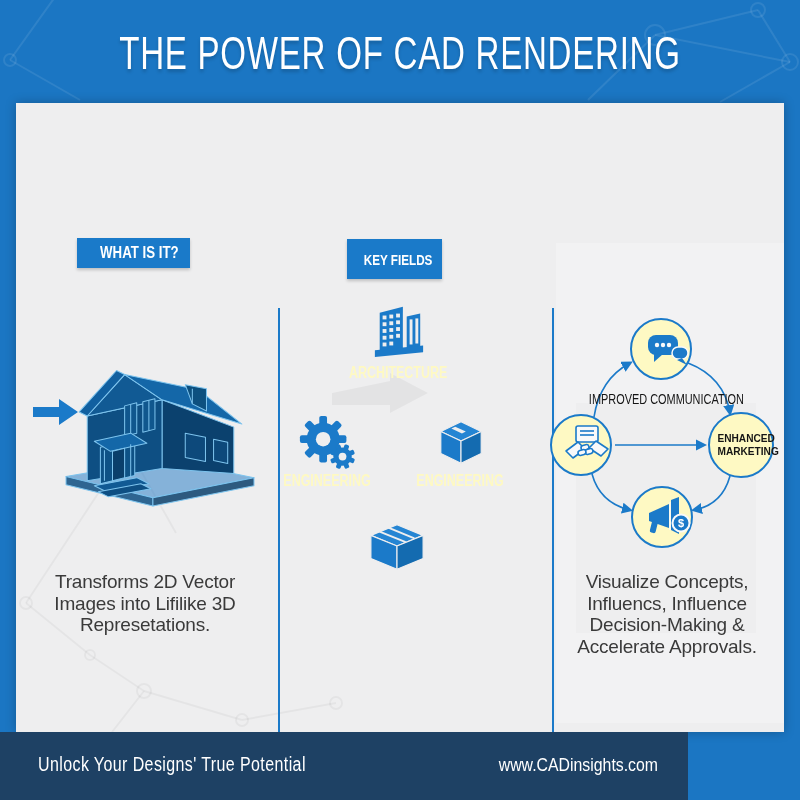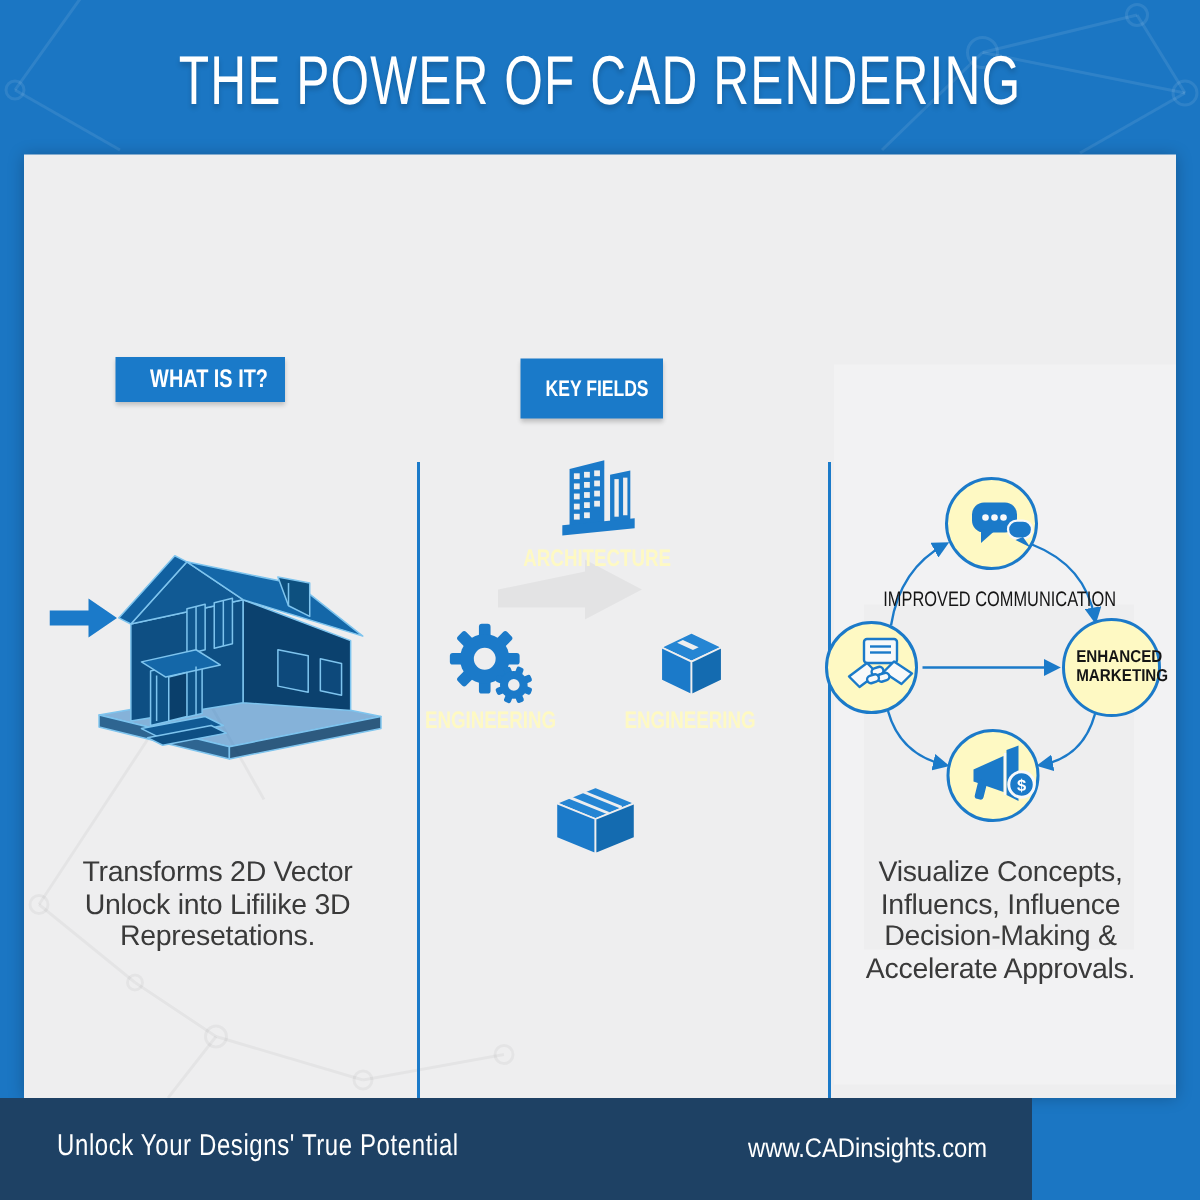--- a/index.html
+++ b/index.html
@@ -167,21 +167,21 @@
       <polygon points="30,114 66,106 82,116 46,124" fill="#1467a8"></polygon>
       <polygon points="48,124 60,121 60,150 48,153" fill="#0a3f6b"></polygon>
       <line x1="40" y1="123" x2="40" y2="153"></line>
       <line x1="66" y1="117" x2="66" y2="149"></line>
 
       <polygon points="30,158 72,150 84,156 42,164" fill="#115a94"></polygon>
       <polygon points="34,164 76,156 86,161 44,169" fill="#0e4f83"></polygon>
     </g>
   </svg>
 
-  <p class="desc what-desc">Transforms 2D Vector Unlock into Lifilike 3D Represetations.</p>
+  <p class="desc what-desc">Transforms 2D Vector Images into Lifilike 3D Represetations.</p>
 
   <div class="section-label fields-label">
     <span class="cx78">KEY FIELDS</span>
   </div>
 
   <svg class="icon building-icon" viewBox="0 0 56 60">
     <polygon points="8,12 32,6 32,50 8,52" fill="#1b7ac9"></polygon>
     <g fill="#eeeeef">
       <rect x="11" y="15" width="4" height="4"></rect>
         <rect x="18" y="14" width="4" height="4"></rect>

